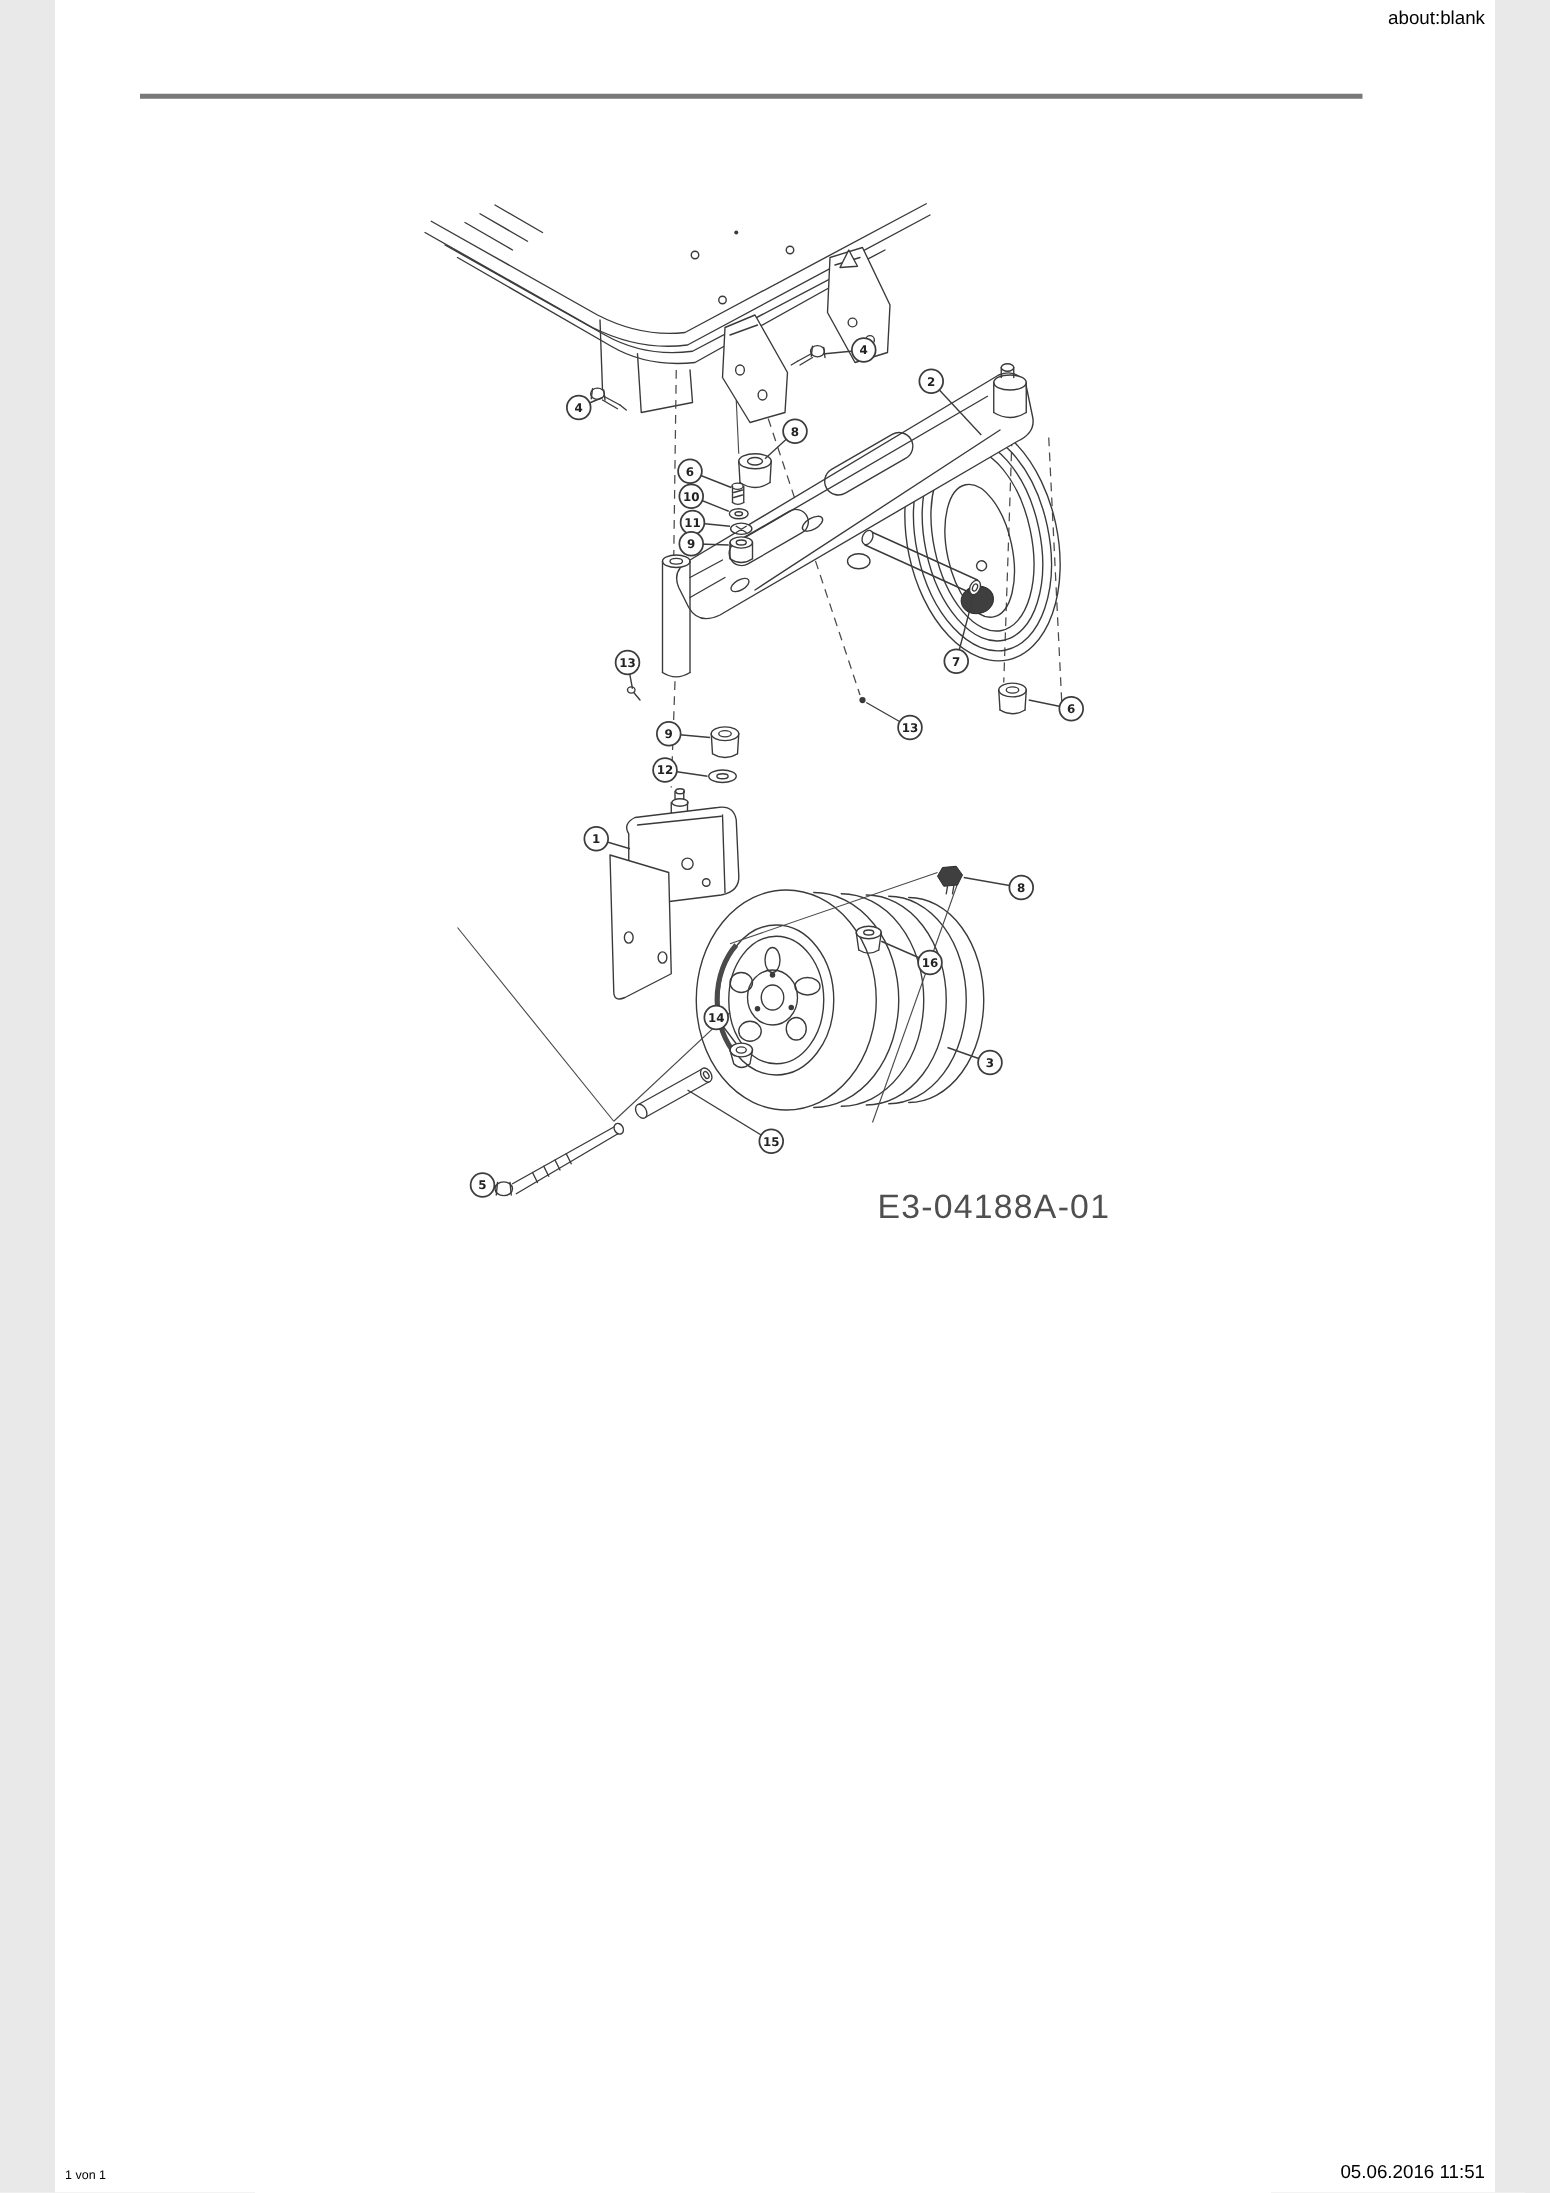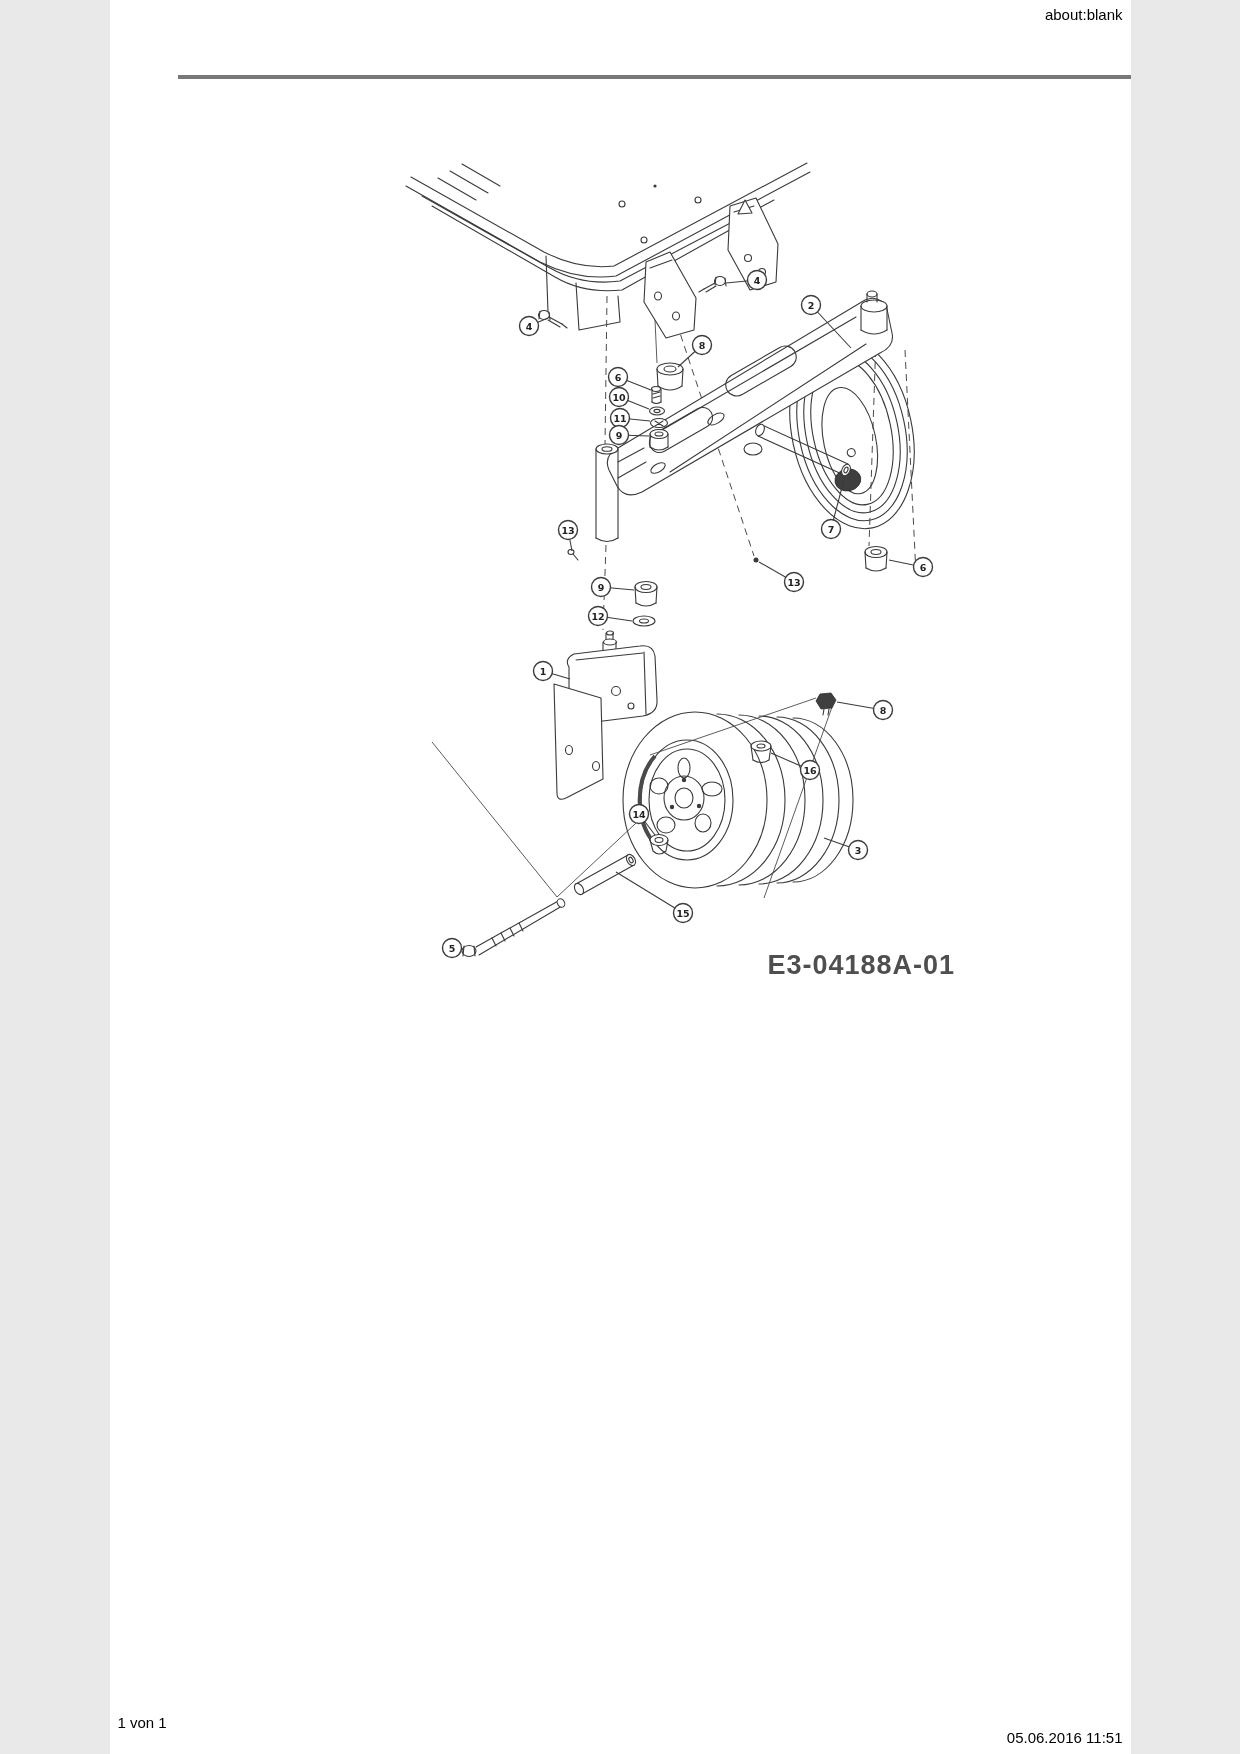--- a/index.html
+++ b/index.html
@@ -1,18 +1,18 @@
 <!DOCTYPE html>
 <html><head>
 <meta charset="utf-8">
 <style>
   html,body{margin:0;padding:0;background:#e9e9e9;}
   #page{
     position:relative;
-    width:1021px;height:1754px;
+    width:1152px;height:1754px;
     background:#ffffff;
     font-family:"Liberation Sans", sans-serif;
     color:#111;
     overflow:hidden;
     margin:0 auto;
   }
   .hdr{
     position:absolute;top:6px;right:8px;
     font-size:15px;color:#000;
   }
@@ -21,26 +21,26 @@
     width:978px;height:4px;background:#787878;
   }
   .breadcrumb{
     position:absolute;left:80px;top:102px;
     font-size:17px;letter-spacing:1.3px;color:#0c0c0c;
     white-space:pre;
   }
   .breadcrumb .sep{padding:0 7px;}
   .drawing-number{
     position:absolute;left:658px;top:950px;
-    font-size:27px;font-weight:700;color:#4f4f4f;
+    font-size:27px;font-weight:400;color:#4f4f4f;
     letter-spacing:1px;
   }
   .ftr-left{
-    position:absolute;left:8px;bottom:23px;
-    font-size:15px;color:#000;
+    position:absolute;left:8px;bottom:8px;
+    font-size:10px;color:#000;
   }
   .ftr-right{
     position:absolute;right:8px;bottom:8px;
     font-size:15px;color:#000000;
   }
   svg#art{position:absolute;left:0;top:0;}
   .ln{fill:none;stroke:#3a3a3a;stroke-width:1.1;stroke-linecap:round;stroke-linejoin:round;}
   .fw{fill:#ffffff;stroke:#3a3a3a;stroke-width:1.1;stroke-linecap:round;stroke-linejoin:round;}
   .thin{fill:none;stroke:#4a4a4a;stroke-width:0.9;}
   .dash{fill:none;stroke:#4a4a4a;stroke-width:1;stroke-dasharray:7 5;}

